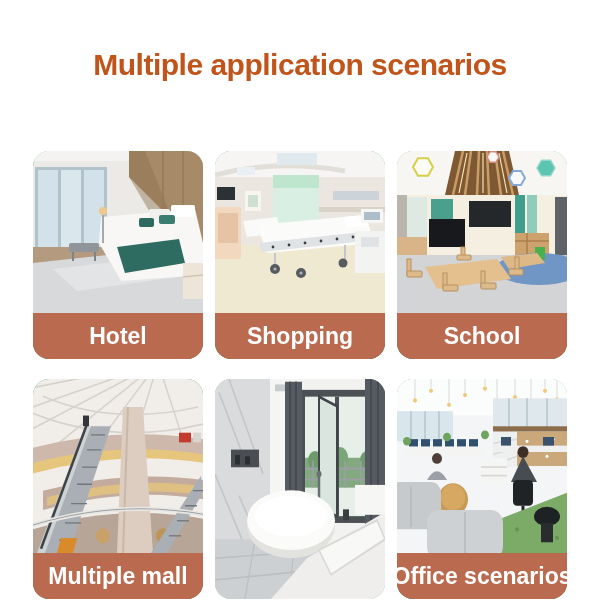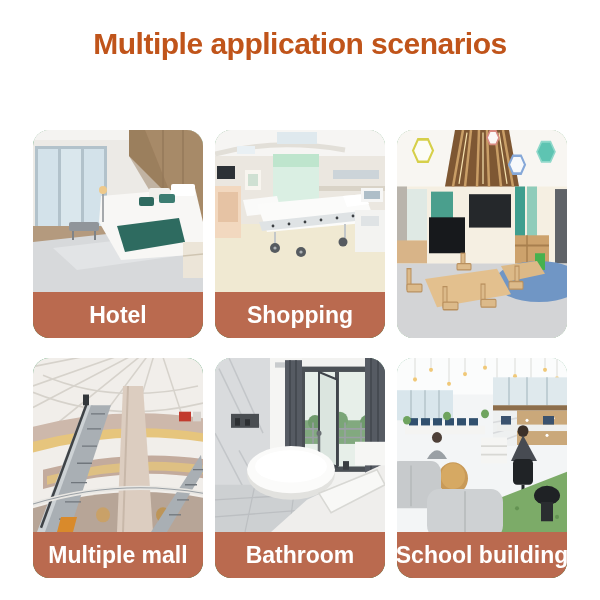--- a/index.html
+++ b/index.html
@@ -3,21 +3,21 @@
 <meta charset="utf-8">
 <style>
   html,body{margin:0;padding:0;}
   body{
     width:600px;height:600px;overflow:hidden;
     background:var(--background,#fff);
     font-family:"Liberation Sans",sans-serif;
   }
   .page{width:600px;height:600px;}
   .page-title{
-    margin:0;padding-top:27px;height:34px;line-height:34px;
+    margin:0;padding-top:48px;height:34px;line-height:34px;
     text-align:center;font-size:30px;font-weight:bold;
     color:var(--title,#c0541a);letter-spacing:-0.5px;
   }
   .grid{
     margin:69px 33px 0 33px;
     display:grid;
     grid-template-columns:repeat(3,170px);
     grid-template-rows:208px 220px;
     gap:20px 12px;
   }
@@ -176,20 +176,23 @@
               <rect x="46" y="134" width="15" height="6" rx="1"></rect>
             <rect x="84" y="120" width="4" height="16"></rect>
               <rect x="84" y="132" width="15" height="6" rx="1"></rect>
             <rect x="118" y="106" width="4" height="14"></rect>
               <rect x="112" y="118" width="14" height="6" rx="1"></rect>
             <rect x="64" y="96" width="4" height="12"></rect>
               <rect x="60" y="104" width="14" height="5" rx="1"></rect>
           </g>
         </svg>
       </div>
+      <div class="banner">
+        <span>School</span>
+      </div>
     </div>
 
     <div class="card">
       <div class="photo">
         <svg viewBox="0 0 170 162" preserveAspectRatio="none">
           <rect width="170" height="162" fill="#f1eeea"></rect>
           <g stroke="#d6d2cb" stroke-width="1.5">
             <line x1="125" y1="-15" x2="0" y2="8"></line>
               <line x1="125" y1="-15" x2="0" y2="26"></line>
             <line x1="125" y1="-15" x2="0" y2="46"></line>
@@ -295,23 +298,20 @@
           <circle cx="104" cy="70" r="2.5" fill="#6a6f73"></circle>
           <ellipse cx="76" cy="108" rx="44" ry="24" fill="#e2e2df"></ellipse>
           <ellipse cx="76" cy="104" rx="44" ry="22" fill="#fbfbfa"></ellipse>
           <ellipse cx="76" cy="101" rx="36" ry="15" fill="#ffffff"></ellipse>
           <polygon points="92,132 170,98 170,162 56,162" fill="#efeeec"></polygon>
           <polygon points="104,126 162,104 170,118 116,144" fill="#f8f8f6"></polygon>
           <polygon points="104,126 162,104 170,118 116,144" fill="none" stroke="#d8d8d4" stroke-width="1.5"></polygon>
           <rect x="128" y="96" width="6" height="8" fill="#3a3e42"></rect>
           <rect x="140" y="78" width="30" height="22" fill="#f6f6f4"></rect>
         </svg>
-      </div>
-      <div class="banner">
-        <span>Bathroom</span>
       </div>
     </div>
 
     <div class="card">
       <div class="photo">
         <svg viewBox="0 0 170 162" preserveAspectRatio="none">
           <rect width="170" height="162" fill="#f3f5f6"></rect>
           <rect width="170" height="34" fill="#fbfcfc"></rect>
           <g stroke="#dcdcd8" stroke-width="1">
             <line x1="18" y1="0" x2="18" y2="18"></line>
@@ -394,18 +394,18 @@
           <circle cx="160" cy="148" r="2" fill="#639252"></circle>
           <ellipse cx="150" cy="128" rx="13" ry="9" fill="#1f2225"></ellipse>
           <rect x="144" y="134" width="12" height="18" fill="#2a2d30"></rect>
           <rect x="-8" y="96" width="52" height="44" rx="10" fill="#c7cacc"></rect>
           <line x1="14" y1="100" x2="14" y2="138" stroke="#b5b8ba" stroke-width="1.5"></line>
           <rect x="30" y="122" width="76" height="46" rx="12" fill="#ced1d3"></rect>
           <line x1="68" y1="124" x2="68" y2="166" stroke="#b5b8ba" stroke-width="1.5"></line>
         </svg>
       </div>
       <div class="banner">
-        <span>School building</span>
+        <span>Office scenarios</span>
       </div>
     </div>
 
   </div>
 </div>
 
 </body></html>

